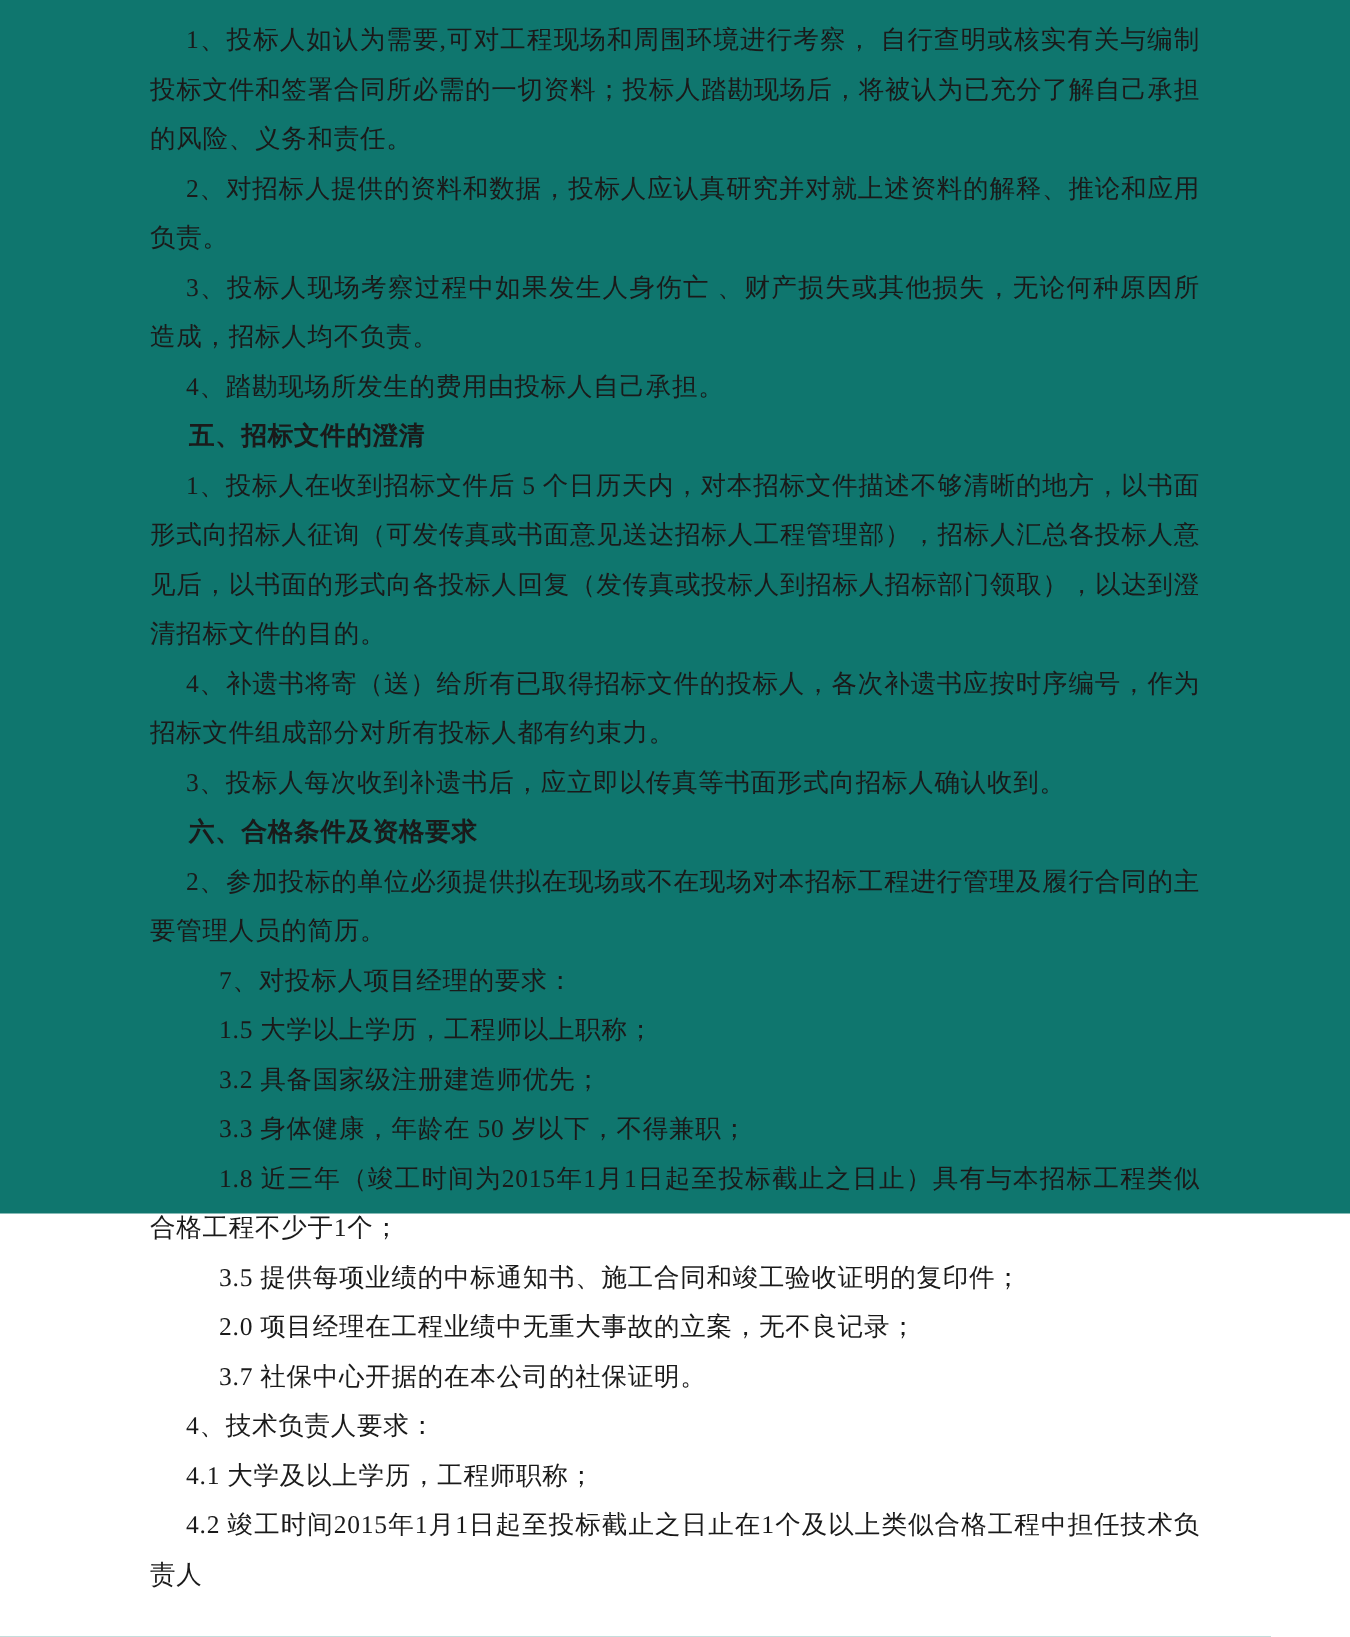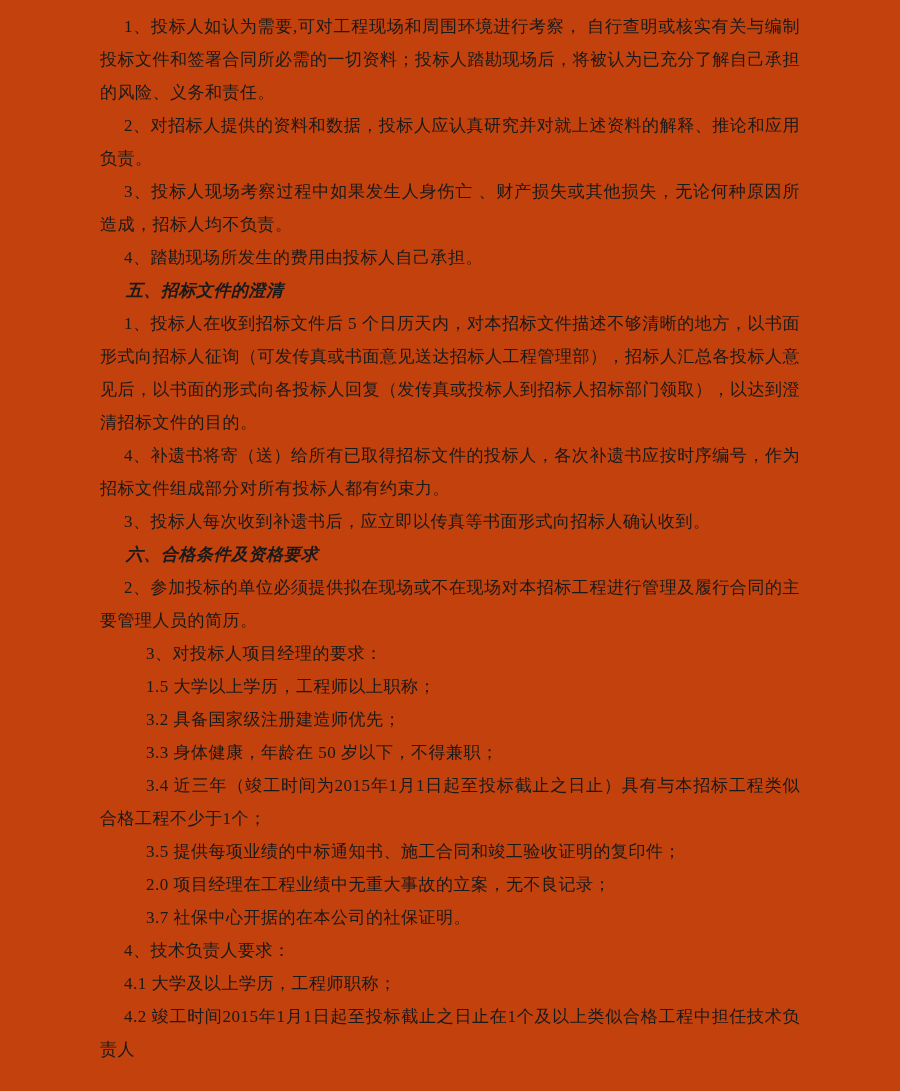--- a/index.html
+++ b/index.html
@@ -10,67 +10,66 @@
   body {
     width: 900px;
     height: 1091px;
     color: #1a1a1a;
     font-family: "Liberation Serif", "DejaVu Serif", serif;
     overflow: hidden;
   }
   .page {
     box-sizing: border-box;
     width: 900px;
-    height: 1091px;
+    height: 809px;
     padding: 10px 100px 0 100px;
-    background: #c2410c;
+    background: #0f766e;
     display: flex;
     flex-direction: column;
   }
   .content {
     flex: 1 1 auto;
   }
   .para {
     margin: 0;
     font-size: 17px;
     line-height: 33px;
     text-align: justify;
     text-indent: 24px;
     letter-spacing: 0.5px;
     word-break: break-all;
   }
   .para.heading {
     font-weight: bold;
     text-indent: 26px;
-    font-style: italic;
   }
   .para.deep {
     text-indent: 46px;
   }
 </style>
 </head>
 <body>
 
 <div class="page">
   <div class="content">
     <p class="para">1、投标人如认为需要,可对工程现场和周围环境进行考察， 自行查明或核实有关与编制投标文件和签署合同所必需的一切资料；投标人踏勘现场后，将被认为已充分了解自己承担的风险、义务和责任。</p>
     <p class="para">2、对招标人提供的资料和数据，投标人应认真研究并对就上述资料的解释、推论和应用负责。</p>
     <p class="para">3、投标人现场考察过程中如果发生人身伤亡 、财产损失或其他损失，无论何种原因所造成，招标人均不负责。</p>
     <p class="para">4、踏勘现场所发生的费用由投标人自己承担。</p>
     <p class="para heading">五、招标文件的澄清</p>
     <p class="para">1、投标人在收到招标文件后 5 个日历天内，对本招标文件描述不够清晰的地方，以书面形式向招标人征询（可发传真或书面意见送达招标人工程管理部），招标人汇总各投标人意见后，以书面的形式向各投标人回复（发传真或投标人到招标人招标部门领取），以达到澄清招标文件的目的。</p>
     <p class="para">4、补遗书将寄（送）给所有已取得招标文件的投标人，各次补遗书应按时序编号，作为招标文件组成部分对所有投标人都有约束力。</p>
     <p class="para">3、投标人每次收到补遗书后，应立即以传真等书面形式向招标人确认收到。</p>
     <p class="para heading">六、合格条件及资格要求</p>
     <p class="para">2、参加投标的单位必须提供拟在现场或不在现场对本招标工程进行管理及履行合同的主要管理人员的简历。</p>
-    <p class="para deep">3、对投标人项目经理的要求：</p>
+    <p class="para deep">7、对投标人项目经理的要求：</p>
     <p class="para deep">1.5 大学以上学历，工程师以上职称；</p>
     <p class="para deep">3.2 具备国家级注册建造师优先；</p>
     <p class="para deep">3.3 身体健康，年龄在 50 岁以下，不得兼职；</p>
-    <p class="para deep">3.4 近三年（竣工时间为2015年1月1日起至投标截止之日止）具有与本招标工程类似合格工程不少于1个；</p>
+    <p class="para deep">1.8 近三年（竣工时间为2015年1月1日起至投标截止之日止）具有与本招标工程类似合格工程不少于1个；</p>
     <p class="para deep">3.5 提供每项业绩的中标通知书、施工合同和竣工验收证明的复印件；</p>
     <p class="para deep">2.0 项目经理在工程业绩中无重大事故的立案，无不良记录；</p>
     <p class="para deep">3.7 社保中心开据的在本公司的社保证明。</p>
     <p class="para">4、技术负责人要求：</p>
     <p class="para">4.1 大学及以上学历，工程师职称；</p>
     <p class="para">4.2 竣工时间2015年1月1日起至投标截止之日止在1个及以上类似合格工程中担任技术负责人</p>
   </div>
 
 </div>
 

